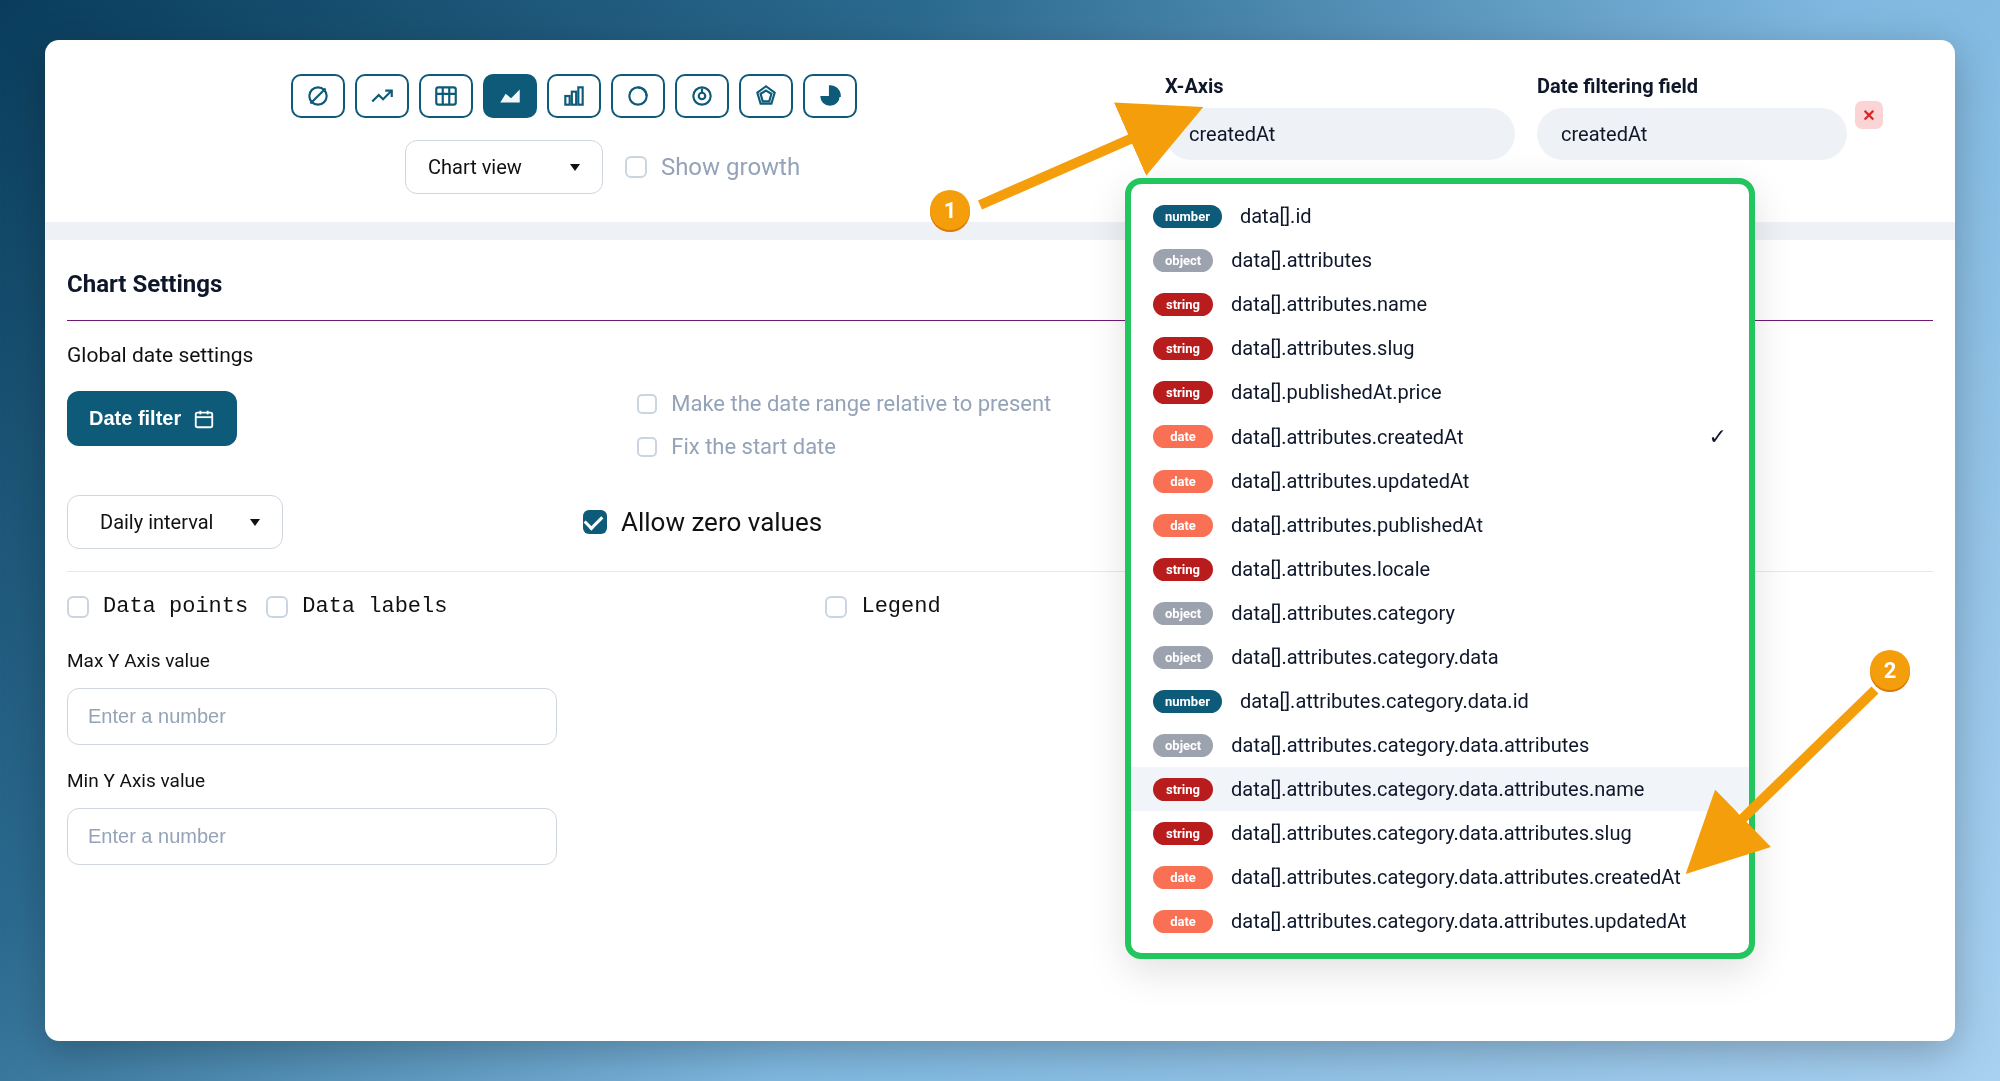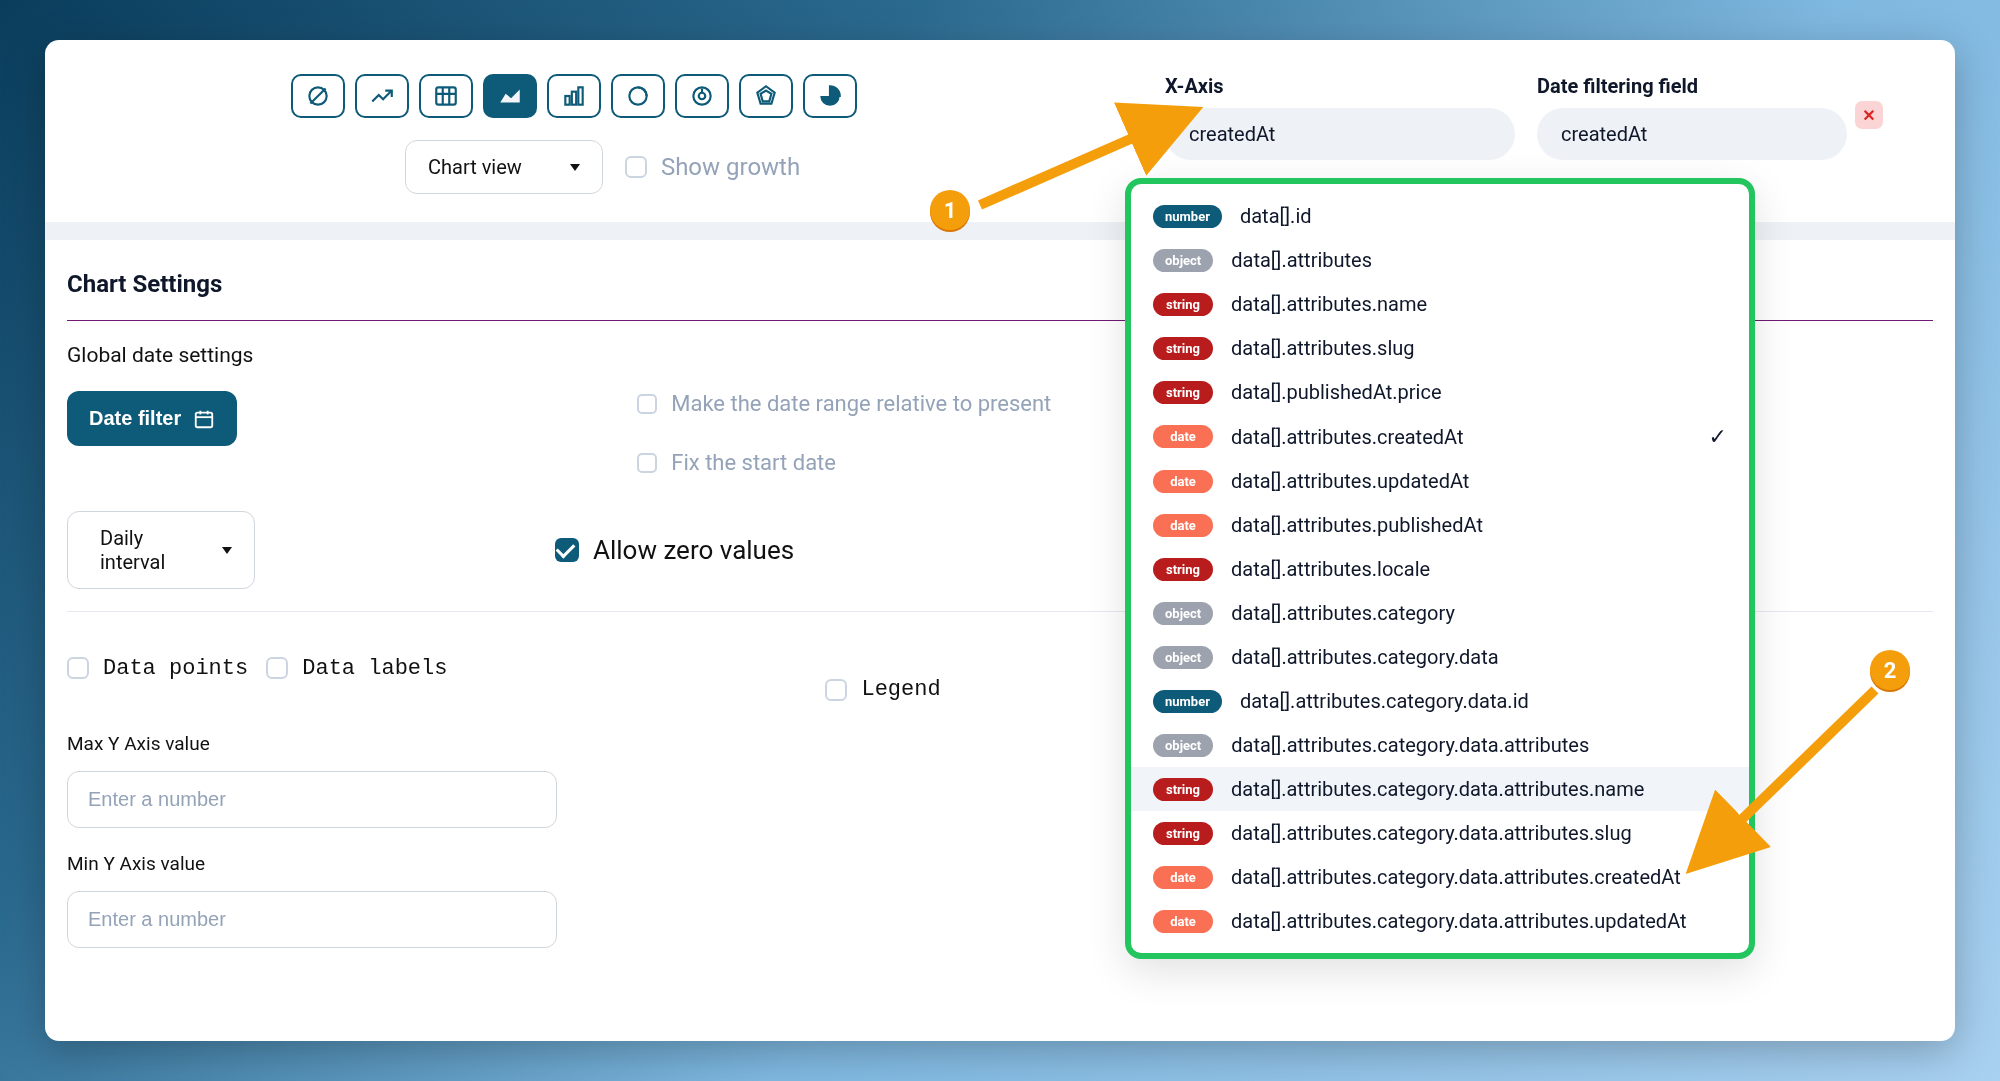--- a/index.html
+++ b/index.html
@@ -113,38 +113,38 @@
     border-radius: 12px;
     padding: 16px 22px;
     font-size: 20px;
     font-weight: 600;
     display: flex;
     align-items: center;
     gap: 12px;
     cursor: pointer;
   }
   .date-filter-btn svg { width: 22px; height: 22px; stroke: #fff; fill: none; stroke-width: 2;}
-  .col2-faded { padding-left: 340px; display:flex; flex-direction:column; gap:34px; }
+  .col2-faded { padding-left: 340px; display:flex; flex-direction:column; gap:18px; }
   .faded-line { display:flex; align-items:center; gap:14px; color:#94a3b8; font-size:22px; }
 
   .interval-row { display:flex; align-items:center; margin-top: 36px; gap: 60px;}
   .allow-zero { display:flex; align-items:center; gap:14px; font-size:26px; color:#111; margin-left:240px; }
   .chk-filled {
     width:24px; height:24px; background:#0d5b78; border-radius:6px; position:relative; flex-shrink:0;
   }
   .chk-filled::after {
     content:""; position:absolute; left:5px; top:2px; width:8px; height:14px;
     border-right:3px solid #fff; border-bottom:3px solid #fff; transform:rotate(45deg);
   }
 
   .divider { border-top:1px solid #e5e9ef; margin-top:22px; padding-top:22px; }
   .opts-row { display:flex; gap: 60px; }
   .opt { display:flex; align-items:center; gap:14px; font-size:22px; color:#111; }
   .opts-col { display:flex; flex-direction:row; gap:18px;font-family:Liberation Mono, monospace; }
-  .legend-col { padding-left: 318px; margin-top: 43px; }
+  .legend-col { padding-left: 318px; }
 
   .yaxis-block { margin-top: 30px; display:flex; flex-direction:column; gap:10px; }
   .lbl { font-size:19px; color:#111; margin-bottom:6px; }
   .num-input {
     width: 490px; border:1.5px solid #d0d6dd; border-radius:12px; padding:16px 20px;
     font-size:20px; color:#111;
   }
   .num-input::placeholder { color:#94a3b8; }
 
   
@@ -306,21 +306,21 @@
           <span>Make the date range relative to present</span>
         </div>
         <div class="faded-line">
           <span class="chk-empty sm"></span>
           <span>Fix the start date</span>
         </div>
       </div>
     </div>
 
     <div class="interval-row">
-      <div class="select" style="width:188px; gap:20px; justify-content:space-between;padding-left:32px;">
+      <div class="select" style="width:216px; gap:20px; justify-content:space-between;padding-left:32px;">
         <span>Daily interval</span>
         <span class="caret"></span>
       </div>
       <div class="allow-zero">
         <span class="chk-filled"></span>
         <span>Allow zero values</span>
       </div>
     </div>
 
     <div class="divider">

